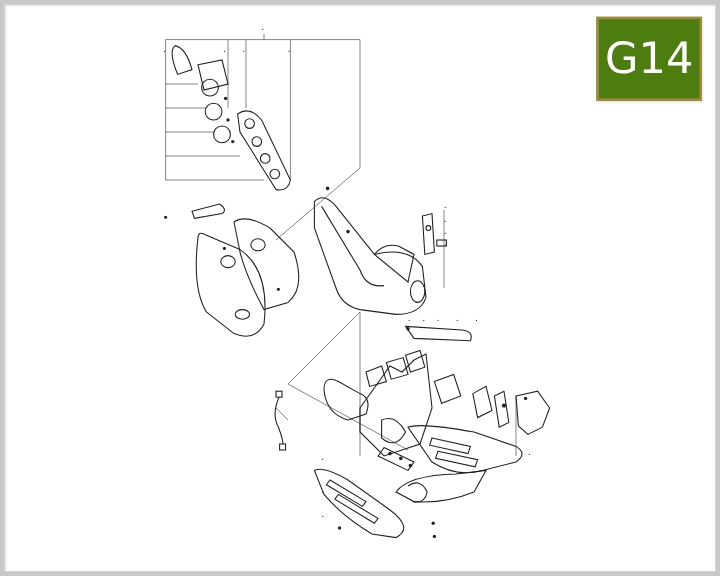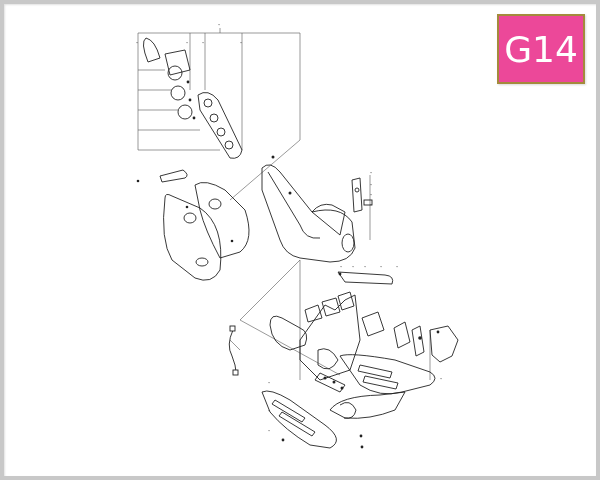--- a/index.html
+++ b/index.html
@@ -4,21 +4,21 @@
 <style>
   html, body { margin:0; padding:0; background:#ffffff; }
   body { width:600px; height:480px; position:relative; overflow:hidden; font-family:"DejaVu Sans", sans-serif; }
   .frame {
     position:absolute; left:0; top:0; width:600px; height:480px; box-sizing:border-box;
     border:4px solid #c8c8c8; background:#fff;
     box-shadow: inset 1px 1px 2px rgba(0,0,0,0.12);
   }
   .badge {
     position:absolute; left:497px; top:14px; width:88px; height:70px; box-sizing:border-box;
-    background:#ec4899; border:2px solid #a48a3c;
+    background:#4d7c0f; border:2px solid #a48a3c;
     display:flex; align-items:center; justify-content:center;
     color:#ffffff; font-family:"DejaVu Sans", sans-serif; font-size:36px; letter-spacing:0px;
     box-shadow: 1px 1px 2px rgba(0,0,0,0.15);
   }
   svg.diagram { position:absolute; left:0; top:0; }
   .ln { stroke:#555; stroke-width:0.6; fill:none; }
   .pt { stroke:#222; stroke-width:0.9; fill:none; }
   .ptf { stroke:#222; stroke-width:0.9; fill:#fff; }
   .dk { fill:#222; }
   .lbl { font-family:"DejaVu Sans", sans-serif; font-size:3.5px; fill:#333; }

